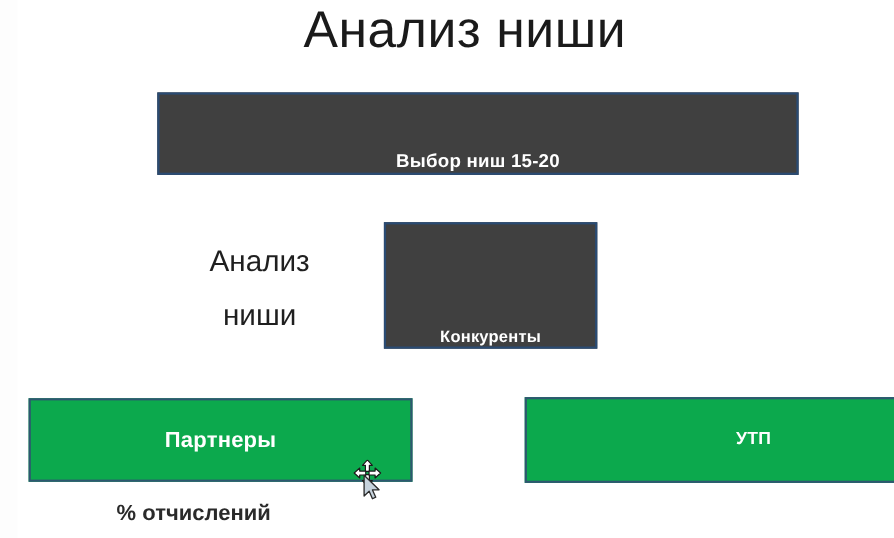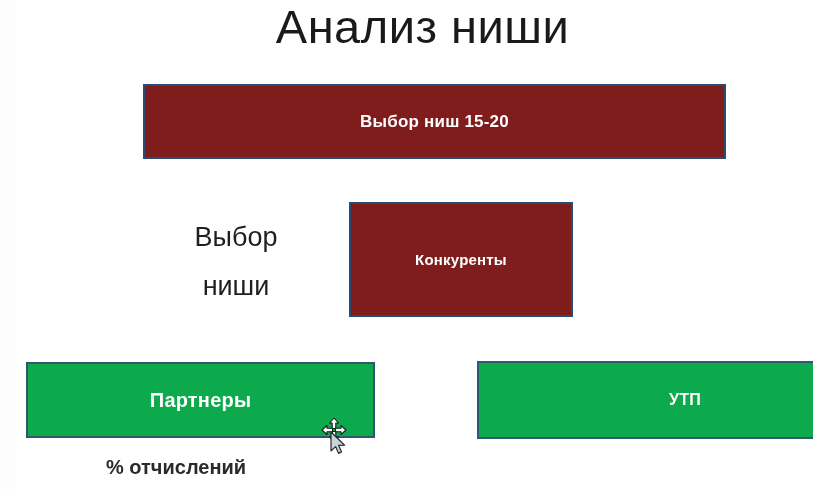--- a/index.html
+++ b/index.html
@@ -48,40 +48,41 @@
     align-items: center;
     justify-content: center;
     border: 2px solid #2e4a68;
     color: #ffffff;
     font-weight: 700;
     letter-spacing: 0.2px;
     text-align: center;
     user-select: none;
   }
   .shape.blue {
-    background: #7f1d1d;
+    background: #404040;
     border-color: #2a4b73;
+    align-items: flex-end;
   }
   .shape.green {
     background: #0ca94d;
     border-color: #2e5770;
   }
 
   
   #box-nishi {
     left: 127px;
     top: 84px;
     width: 583px;
     height: 75px;
     font-size: 17px;
   }
   #box-konkurenty {
     left: 333px;
     top: 202px;
-    width: 224px;
+    width: 194px;
     height: 115px;
     font-size: 15px;
   }
   #box-partnery {
     left: 10px;
     top: 362px;
     width: 349px;
     height: 76px;
     font-size: 20px;
   }
@@ -131,21 +132,21 @@
 <body>
 
 <div id="slide">
 
   <div id="slide-title">Анализ ниши</div>
 
   <div class="shape blue" id="box-nishi">
     <span>Выбор ниш 15-20</span>
   </div>
 
-  <div id="label-analiz-nishi">Выбор
+  <div id="label-analiz-nishi">Анализ
 ниши</div>
 
   <div class="shape blue" id="box-konkurenty">
     <span>Конкуренты</span>
   </div>
 
   <div class="shape green" id="box-partnery">
     <span>Партнеры</span>
   </div>
 

